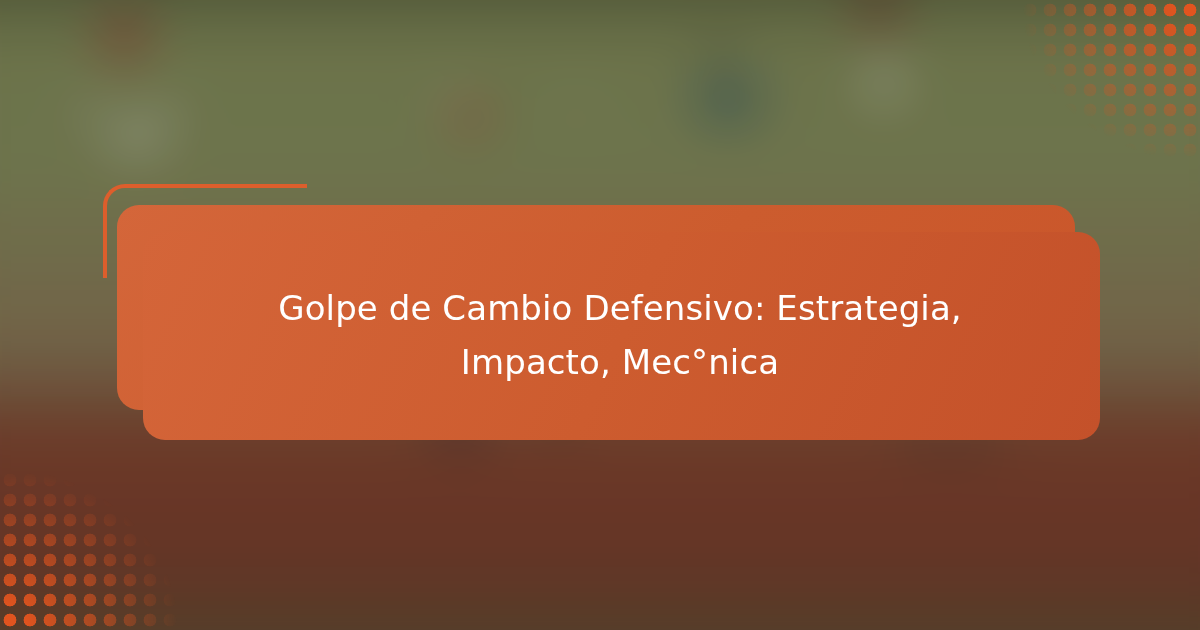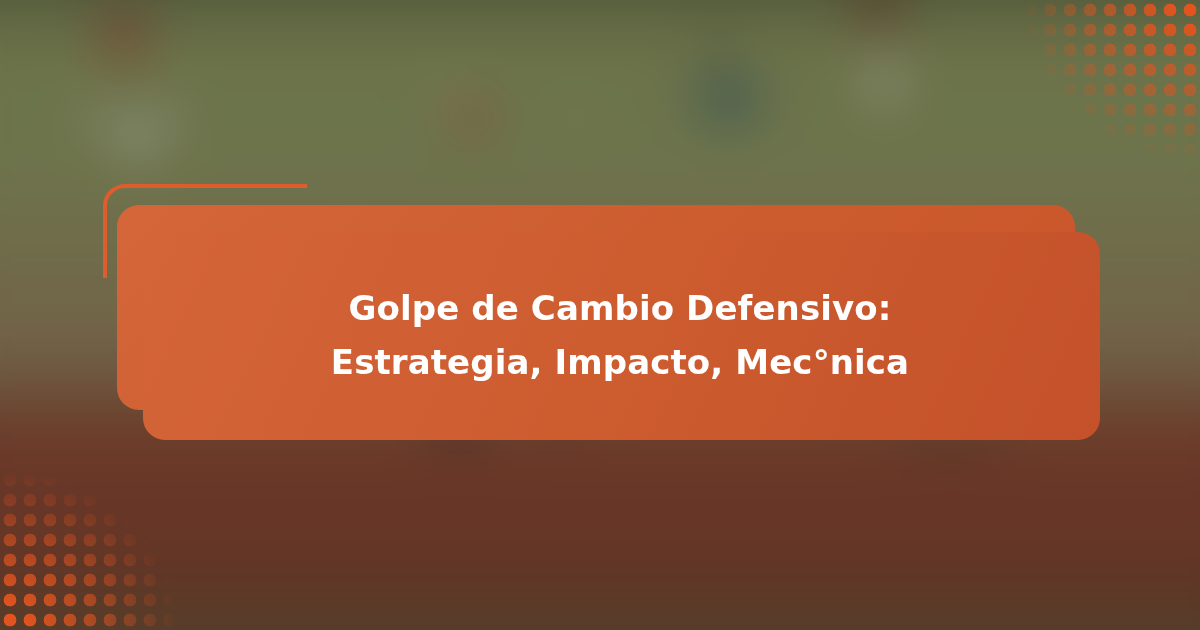--- a/index.html
+++ b/index.html
@@ -133,21 +133,21 @@
     width: 920px;
     height: 208px;
     display: flex;
     align-items: center;
     justify-content: center;
   }
   .title {
     margin: 16px;
     color: #ffffff;
     font-size: 34px;
-    font-weight: 700;
+    font-weight: 400;
     line-height: 1.58;
     text-align: center;
     letter-spacing: 0.1px;
     max-width: 700px;
     font-family: "DejaVu Sans", "Liberation Sans", sans-serif;
   }
 </style>
 </head>
 <body>
 

